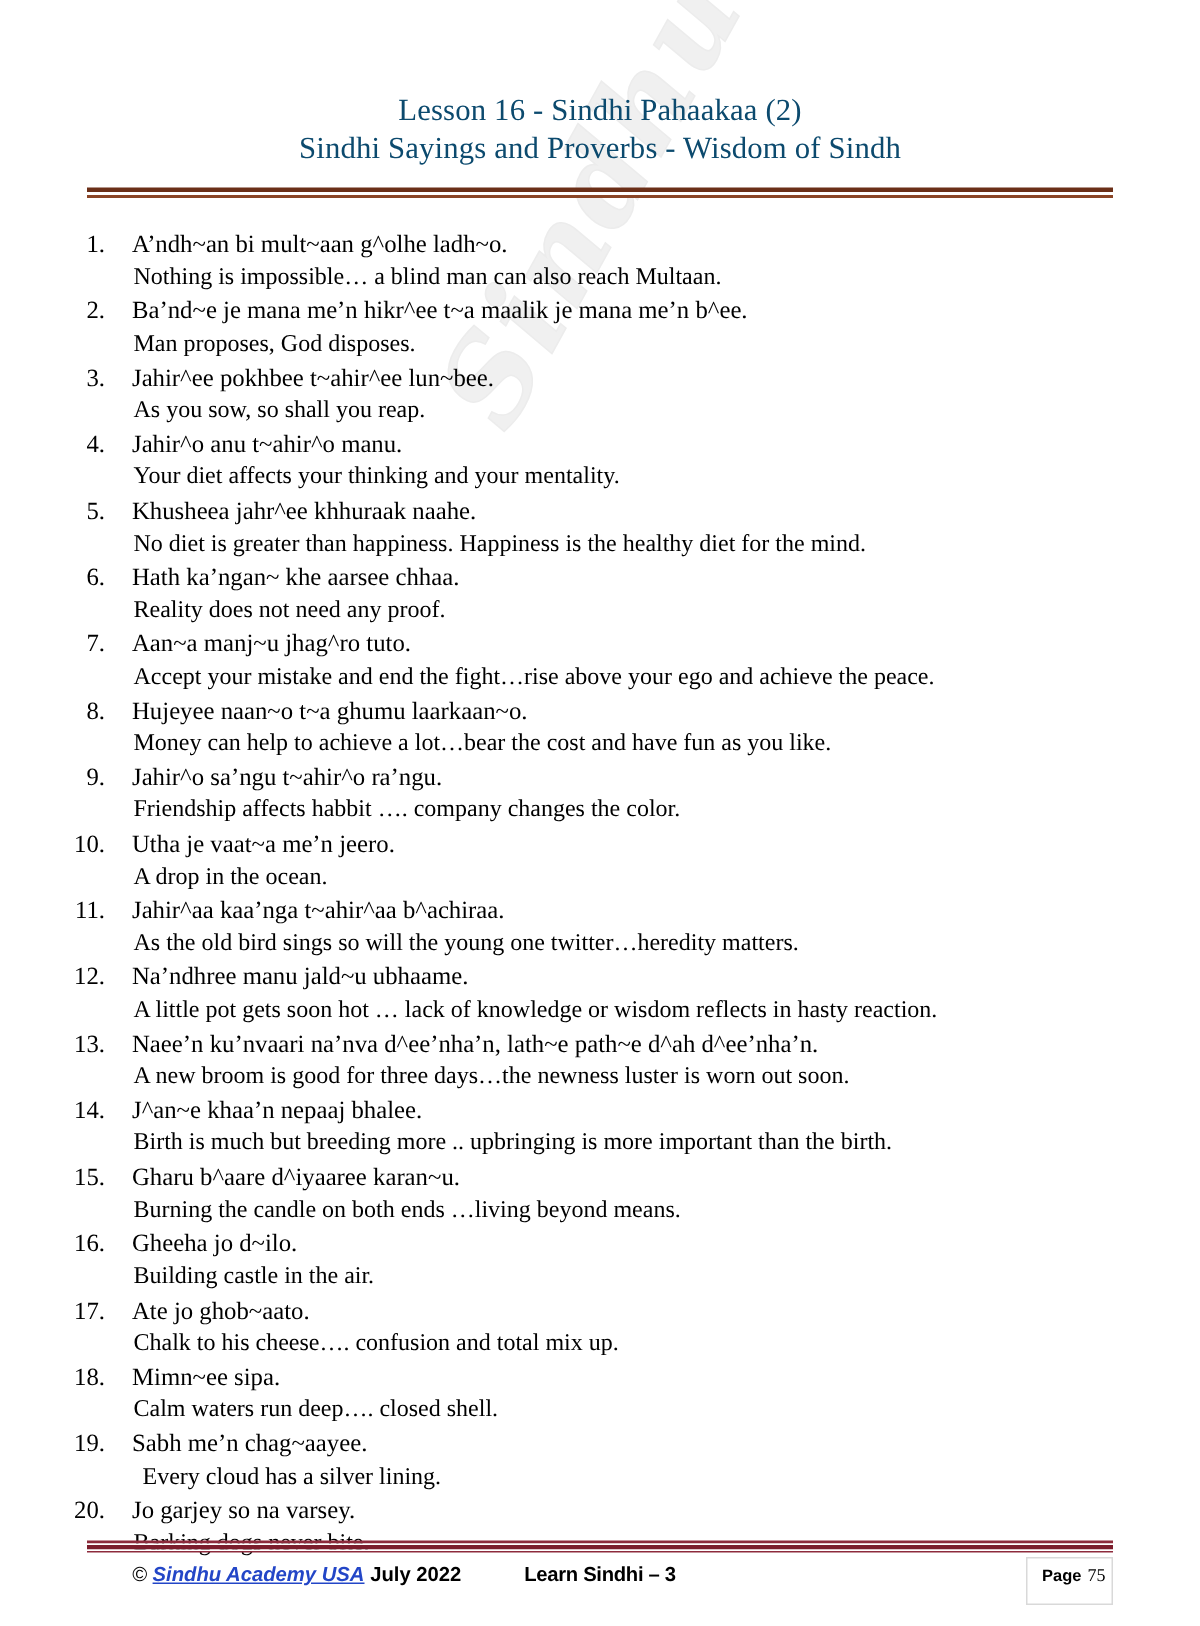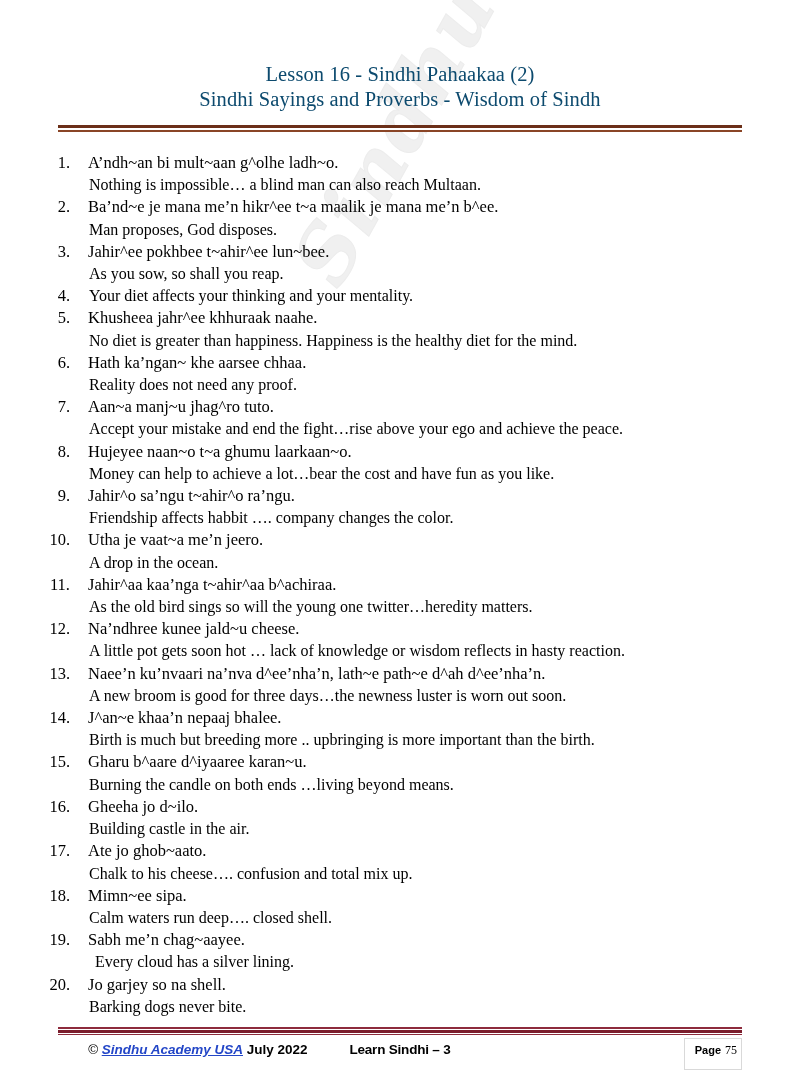--- a/index.html
+++ b/index.html
@@ -252,20 +252,21 @@
           <div class="sindhi-line">Ba’nd~e je mana me’n hikr^ee t~a maalik je mana me’n b^ee.</div>
           <div class="english-line">Man proposes, God disposes.</div>
         </li>
         <li class="proverb-item">
           <span class="item-number">3.</span>
           <div class="sindhi-line">Jahir^ee pokhbee t~ahir^ee lun~bee.</div>
           <div class="english-line">As you sow, so shall you reap.</div>
         </li>
         <li class="proverb-item">
           <span class="item-number">4.</span>
+          <div class="sindhi-line">Jahir^o anu t~ahir^o manu.</div>
           <div class="english-line">Your diet affects your thinking and your mentality.</div>
         </li>
         <li class="proverb-item">
           <span class="item-number">5.</span>
           <div class="sindhi-line">Khusheea jahr^ee khhuraak naahe.</div>
           <div class="english-line">No diet is greater than happiness. Happiness is the healthy diet for the mind.</div>
         </li>
         <li class="proverb-item">
           <span class="item-number">6.</span>
           <div class="sindhi-line">Hath ka’ngan~  khe aarsee chhaa.</div>
@@ -291,21 +292,21 @@
           <div class="sindhi-line">Utha je vaat~a me’n jeero.</div>
           <div class="english-line">A drop in the ocean.</div>
         </li>
         <li class="proverb-item">
           <span class="item-number">11.</span>
           <div class="sindhi-line">Jahir^aa kaa’nga  t~ahir^aa b^achiraa.</div>
           <div class="english-line">As the old bird sings so will the young one twitter…heredity matters.</div>
         </li>
         <li class="proverb-item">
           <span class="item-number">12.</span>
-          <div class="sindhi-line">Na’ndhree kunee jald~u  cheese.</div>
+          <div class="sindhi-line">Na’ndhree manu jald~u  ubhaame.</div>
           <div class="english-line">A little pot gets soon hot … lack of knowledge or wisdom reflects in hasty reaction.</div>
         </li>
         <li class="proverb-item">
           <span class="item-number">13.</span>
           <div class="sindhi-line">Naee’n ku’nvaari na’nva d^ee’nha’n, lath~e path~e d^ah d^ee’nha’n.</div>
           <div class="english-line">A new broom is good for three days…the newness luster is worn out soon.</div>
         </li>
         <li class="proverb-item">
           <span class="item-number">14.</span>
           <div class="sindhi-line">J^an~e khaa’n  nepaaj bhalee.</div>
@@ -331,21 +332,21 @@
           <div class="sindhi-line">Mimn~ee sipa.</div>
           <div class="english-line">Calm waters run deep…. closed shell.</div>
         </li>
         <li class="proverb-item">
           <span class="item-number">19.</span>
           <div class="sindhi-line">Sabh me’n chag~aayee.</div>
           <div class="english-line extra-indent">Every cloud has a silver lining.</div>
         </li>
         <li class="proverb-item">
           <span class="item-number">20.</span>
-          <div class="sindhi-line">Jo garjey so na shell.</div>
+          <div class="sindhi-line">Jo garjey so na varsey.</div>
           <div class="english-line">Barking dogs never bite.</div>
         </li>
       </ol>
   </div>
 
   <div class="footer-rule">
     <div class="f1"></div>
       <div class="f2"></div>
       <div class="f3"></div>
       <div class="f4"></div>

